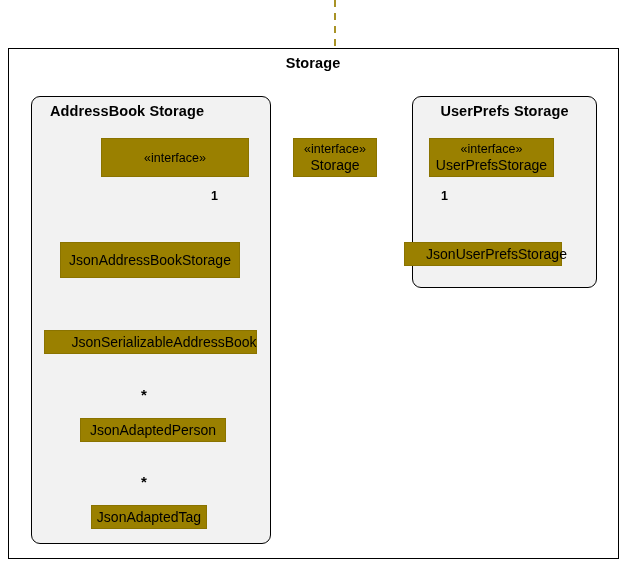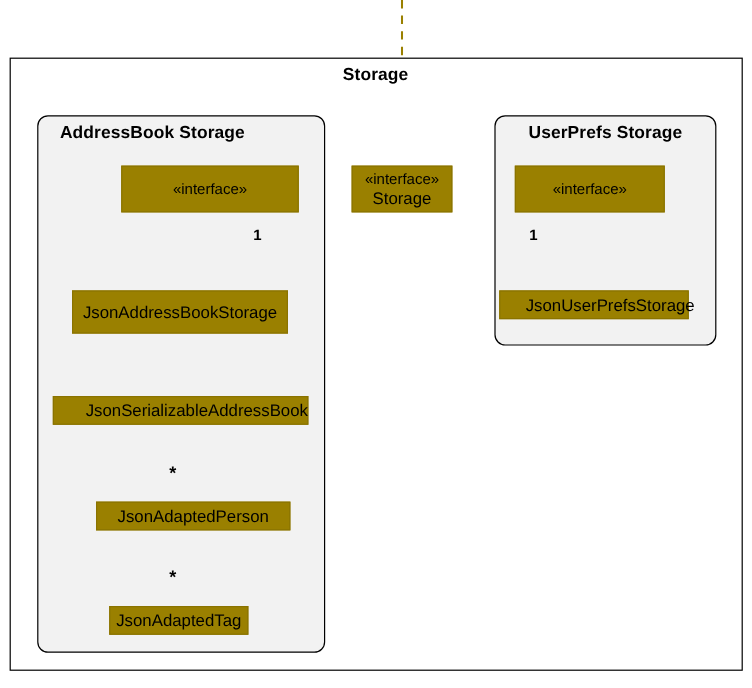--- a/index.html
+++ b/index.html
@@ -170,36 +170,37 @@
     <span class="stereo">«interface»</span>
   </div>
 
   <div class="node" style="left:293px; top:138px; width:84px; height:39px;">
     <span class="stereo">«interface»</span>
     <span class="nname">Storage</span>
   </div>
 
   <div class="node" style="left:429px; top:138px; width:125px; height:39px;">
     <span class="stereo">«interface»</span>
+    <span class="nname">UserPrefsStorage</span>
   </div>
 
   <div class="node" style="left:60px; top:242px; width:180px; height:36px;">
     <span class="nname">JsonAddressBookStorage</span>
   </div>
 
 
-  <div class="node" style="left:416px; top:242px; width:158px; height:24px;padding-left:33px;">
+  <div class="node" style="left:404px; top:242px; width:158px; height:24px;padding-left:33px;">
     <span class="nname">JsonUserPrefsStorage</span>
   </div>
 
   <div class="node" style="left:44px; top:330px; width:213px; height:24px;padding-left:33px;">
     <span class="nname">JsonSerializableAddressBook</span>
   </div>
 
-  <div class="node" style="left:80px; top:418px; width:162px; height:24px;">
+  <div class="node" style="left:80px; top:418px; width:146px; height:24px;">
     <span class="nname">JsonAdaptedPerson</span>
   </div>
 
   <div class="node" style="left:91px; top:505px; width:116px; height:24px;align-items:center;">
     <span class="nname">JsonAdaptedTag</span>
   </div>
 
   <div class="mult" style="left:211px; top:190px;">1</div>
 
   <div class="mult" style="left:441px; top:190px;">1</div>

